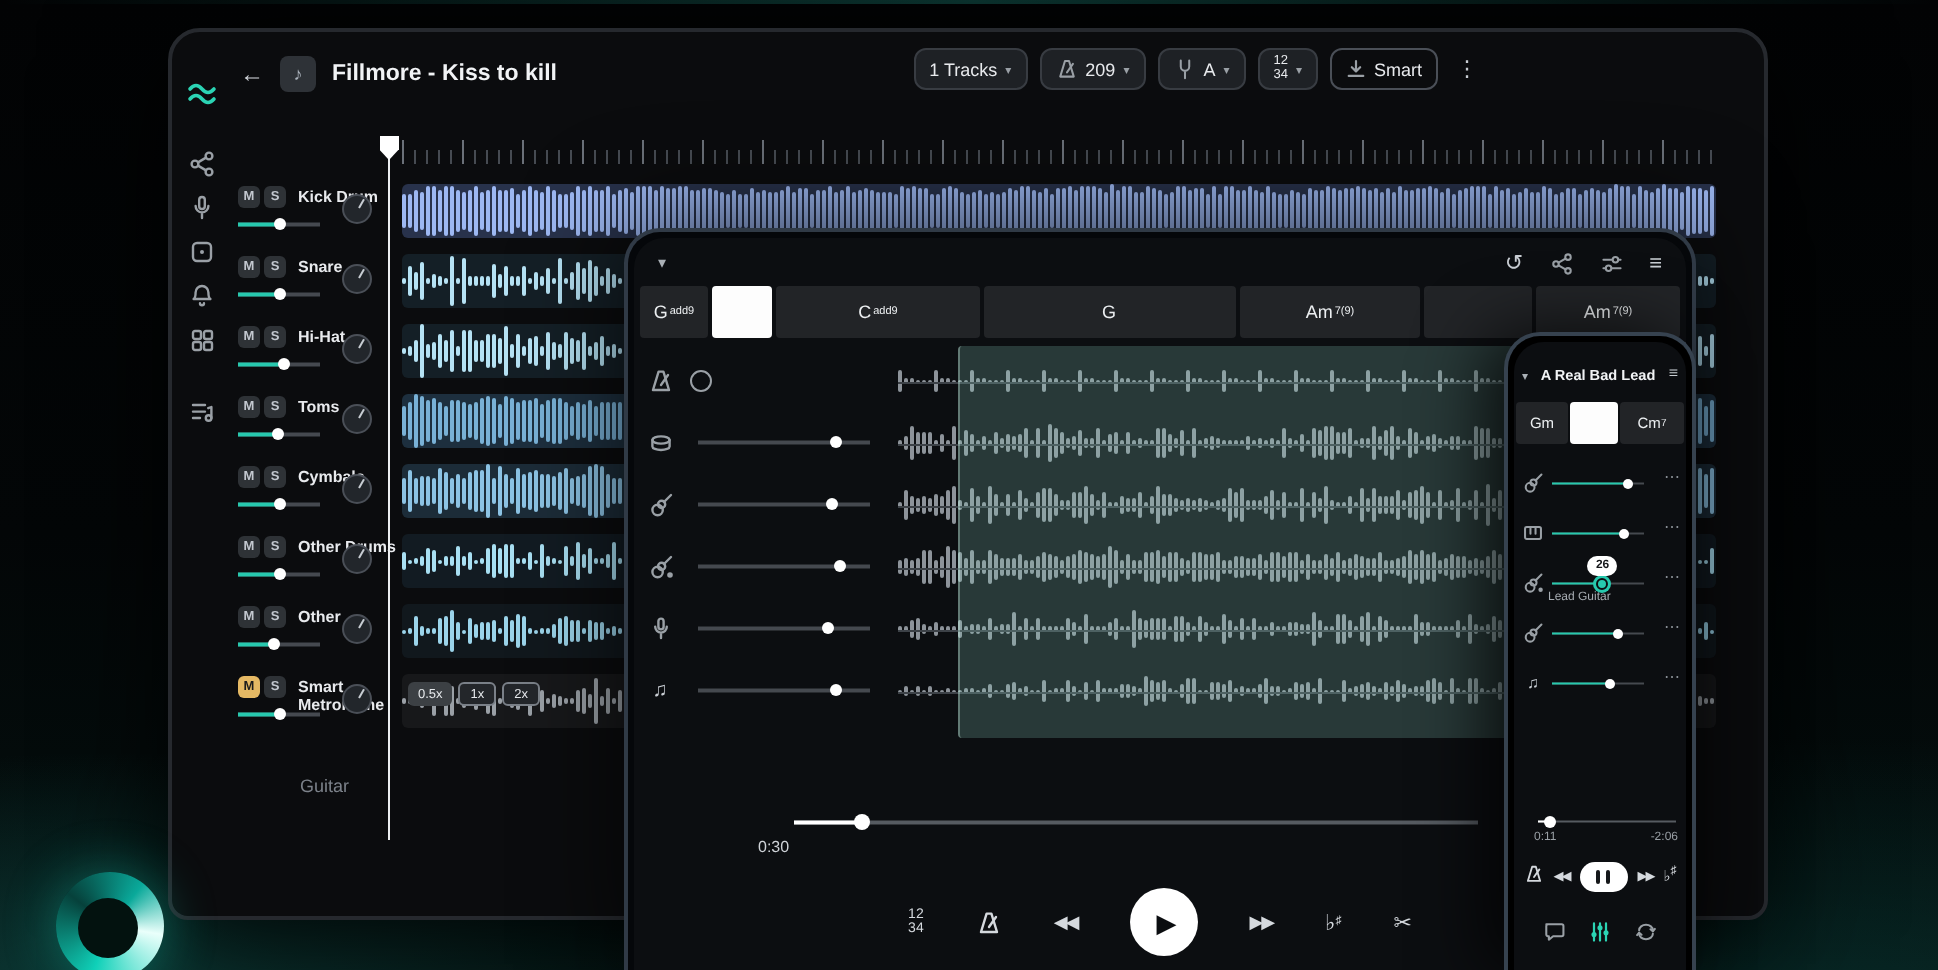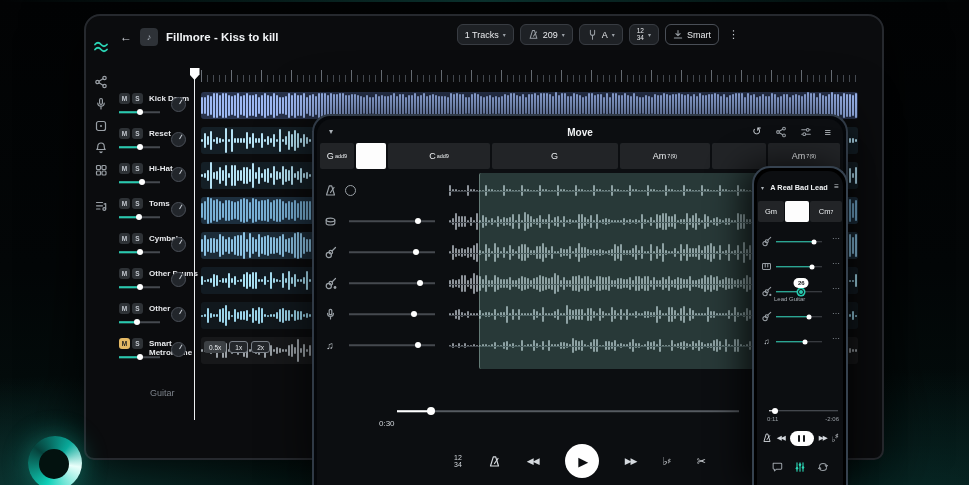--- a/index.html
+++ b/index.html
@@ -476,21 +476,21 @@
             <i style="height:75%"></i>
             <i style="height:91%"></i>
           </div>
       </div>
 
       <div class="trow" style="top:35px">
         <span class="ms">
             <b>M</b>
             <b>S</b>
           </span>
-        <span class="tname">Reset</span>
+        <span class="tname">Snare</span>
         <span class="vslider">
             <span class="sl-track"></span>
             <span class="sl-fill" style="width:50%"></span>
             <span class="dot" style="left:50%"></span>
           </span>
         <span class="knob"></span>
         <div class="lane t1 wave">
             <i style="height:10%"></i>
             <i style="height:55%"></i>
             <i style="height:36%"></i>
@@ -2130,21 +2130,20 @@
     </div>
 
     <span class="reset">Guitar</span>
   </div>
 
   <div class="tablet">
     <div class="tscreen">
 
       <div class="thead">
         <span class="closech">▾</span>
-        <span class="ttitle">Move</span>
         <span class="thead-ic">
           <span>↺</span>
           <svg width="12" height="12" viewBox="0 0 14 14" class="ico">
               <circle cx="3.5" cy="7" r="1.6"></circle>
               <circle cx="10.5" cy="3" r="1.6"></circle>
               <circle cx="10.5" cy="11" r="1.6"></circle>
               <path d="M5 6.2 L9 3.8 M5 7.8 L9 10.2"></path>
             </svg>
           <svg width="12" height="12" viewBox="0 0 14 14" class="ico">
               <path d="M2 4.5 h10 M2 9.5 h10"></path>

